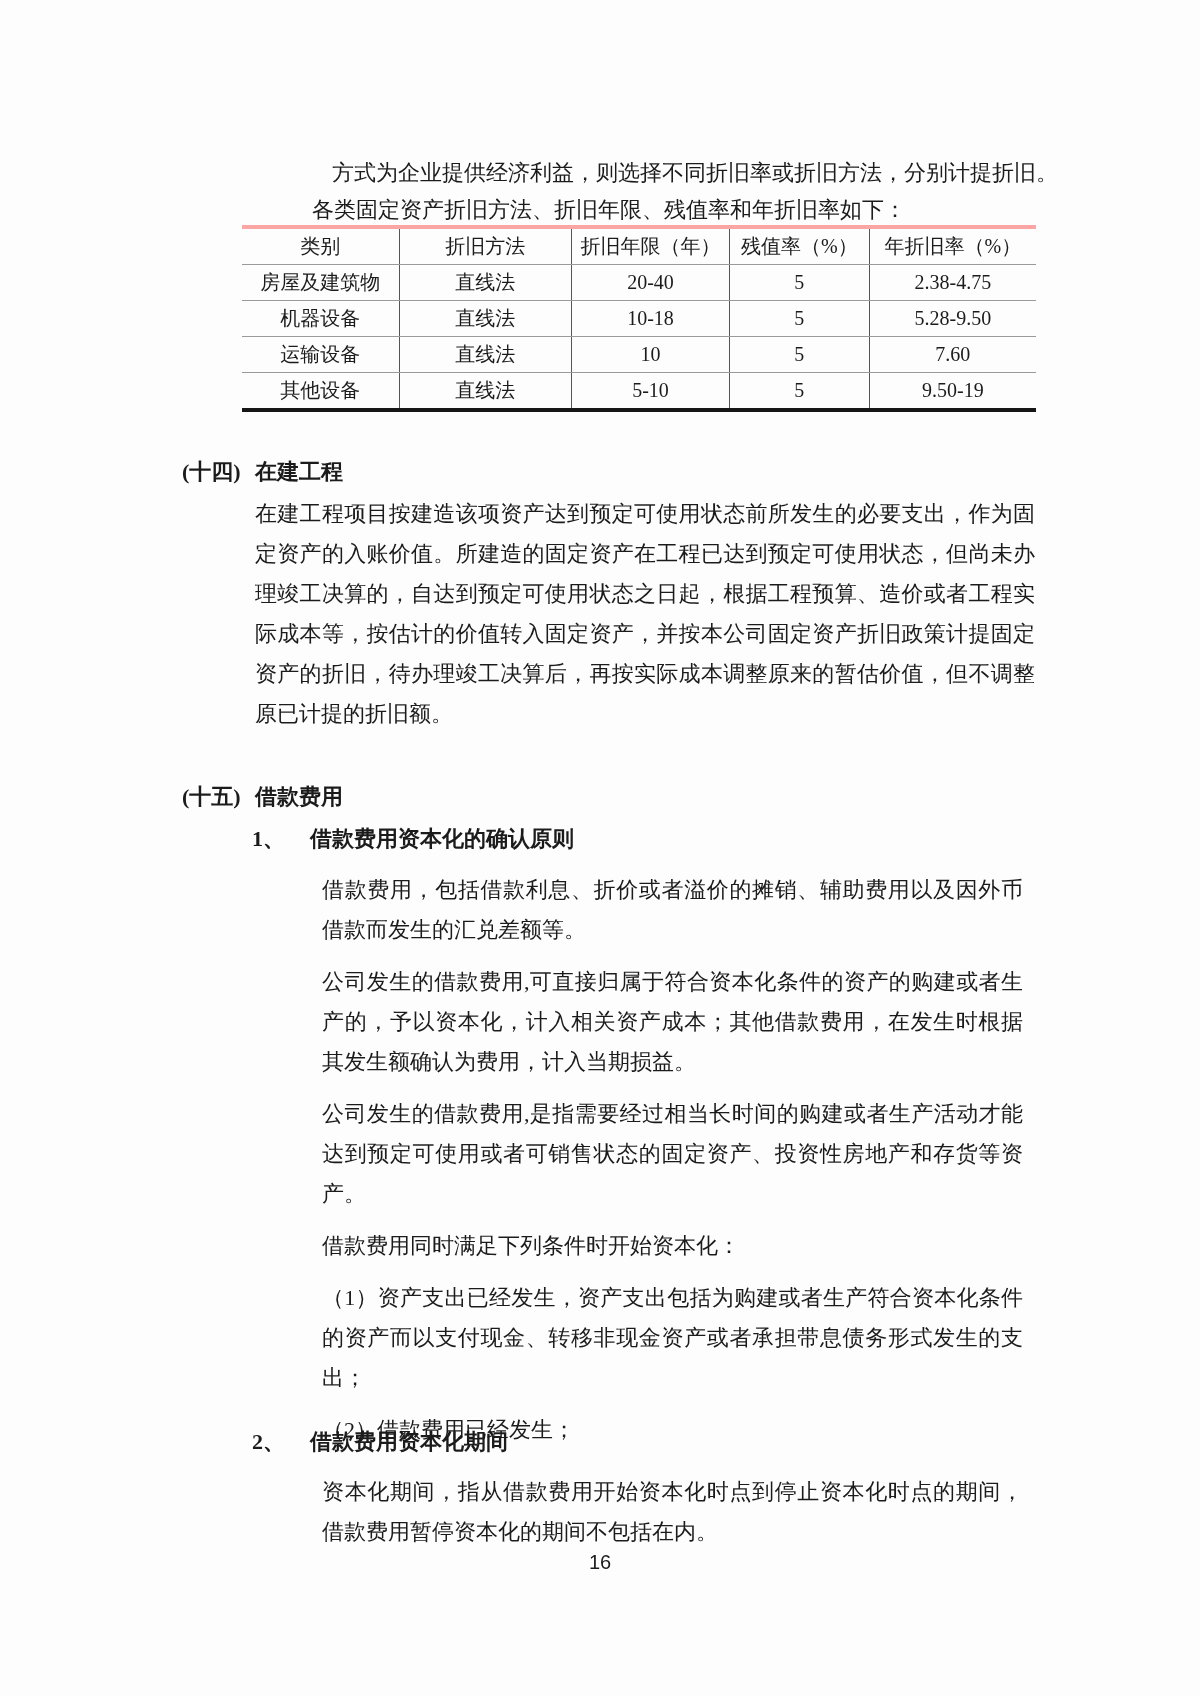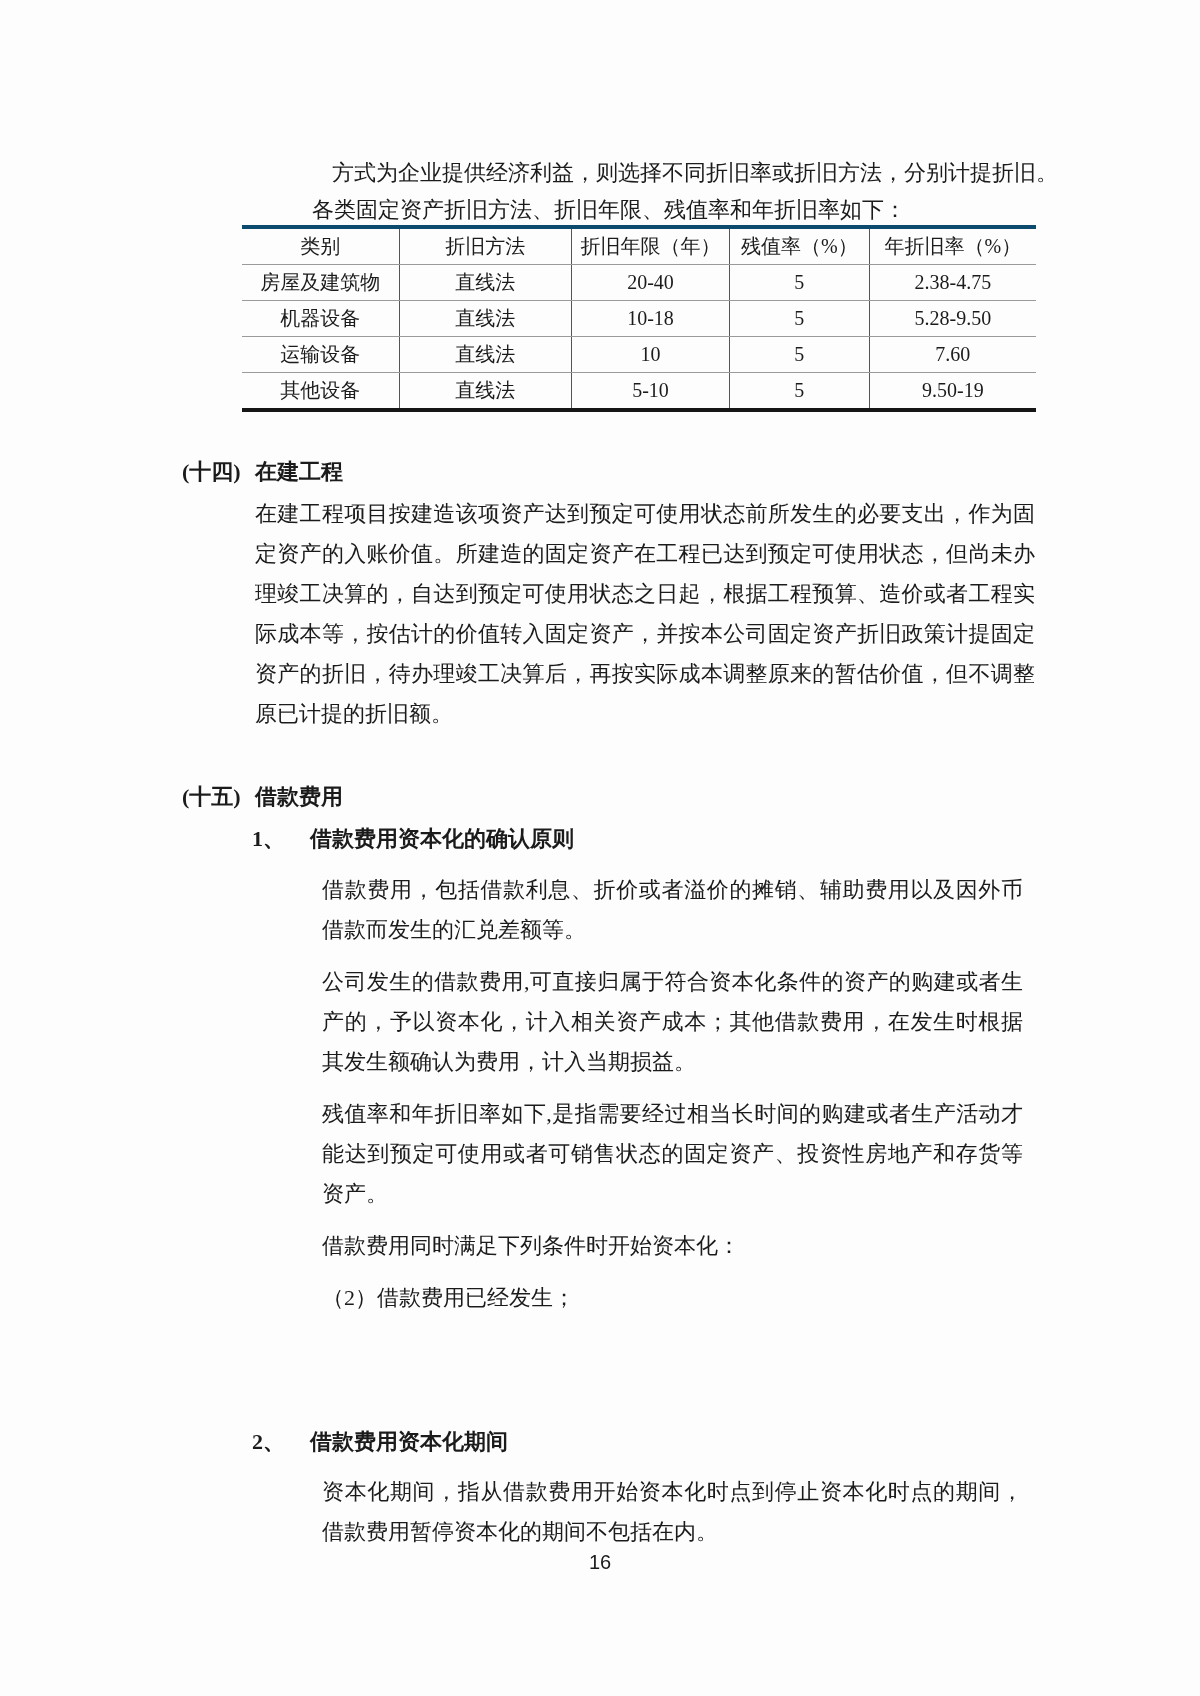--- a/index.html
+++ b/index.html
@@ -15,21 +15,21 @@
     overflow:hidden;
   }
   .line{position:absolute;white-space:nowrap;}
   .intro-line1{left:332px;top:158px;}
   .intro-line2{left:312px;top:195px;}
 
   
   .dep-table{
     position:absolute;left:242px;top:225px;width:794px;
     border-collapse:collapse;
-    border-top:4px solid #0c4a6e;
+    border-top:4px solid #fca5a5;
     border-bottom:4px solid #161616;
     font-size:20px;
   }
   .dep-table th,.dep-table td{
     font-weight:normal;
     text-align:center;
     height:35px;
     padding:0 4px;
     border-bottom:1px solid #9a9a9a;
     border-right:1px solid #555;
@@ -124,22 +124,23 @@
   <div class="sec-head sec15-head">
     <span class="sec-label">(十五)</span><span>借款费用</span>
   </div>
 
   <div class="item-head item1-head">
     <span class="item-num">1、</span><span>借款费用资本化的确认原则</span>
   </div>
   <div class="para item-body item1-body">
     <p>借款费用，包括借款利息、折价或者溢价的摊销、辅助费用以及因外币借款而发生的汇兑差额等。</p>
     <p>公司发生的借款费用,可直接归属于符合资本化条件的资产的购建或者生产的，予以资本化，计入相关资产成本；其他借款费用，在发生时根据其发生额确认为费用，计入当期损益。</p>
-    <p>残值率和年折旧率如下,是指需要经过相当长时间的购建或者生产活动才能达到预定可使用或者可销售状态的固定资产、投资性房地产和存货等资产。</p>
+    <p>公司发生的借款费用,是指需要经过相当长时间的购建或者生产活动才能达到预定可使用或者可销售状态的固定资产、投资性房地产和存货等资产。</p>
     <p>借款费用同时满足下列条件时开始资本化：</p>
+    <p>（1）资产支出已经发生，资产支出包括为购建或者生产符合资本化条件的资产而以支付现金、转移非现金资产或者承担带息债务形式发生的支出；</p>
     <p>（2）借款费用已经发生；</p>
   </div>
 
   <div class="item-head item2-head">
     <span class="item-num">2、</span><span>借款费用资本化期间</span>
   </div>
   <div class="para item-body item2-body">
     <p>资本化期间，指从借款费用开始资本化时点到停止资本化时点的期间，借款费用暂停资本化的期间不包括在内。</p>
   </div>
 

